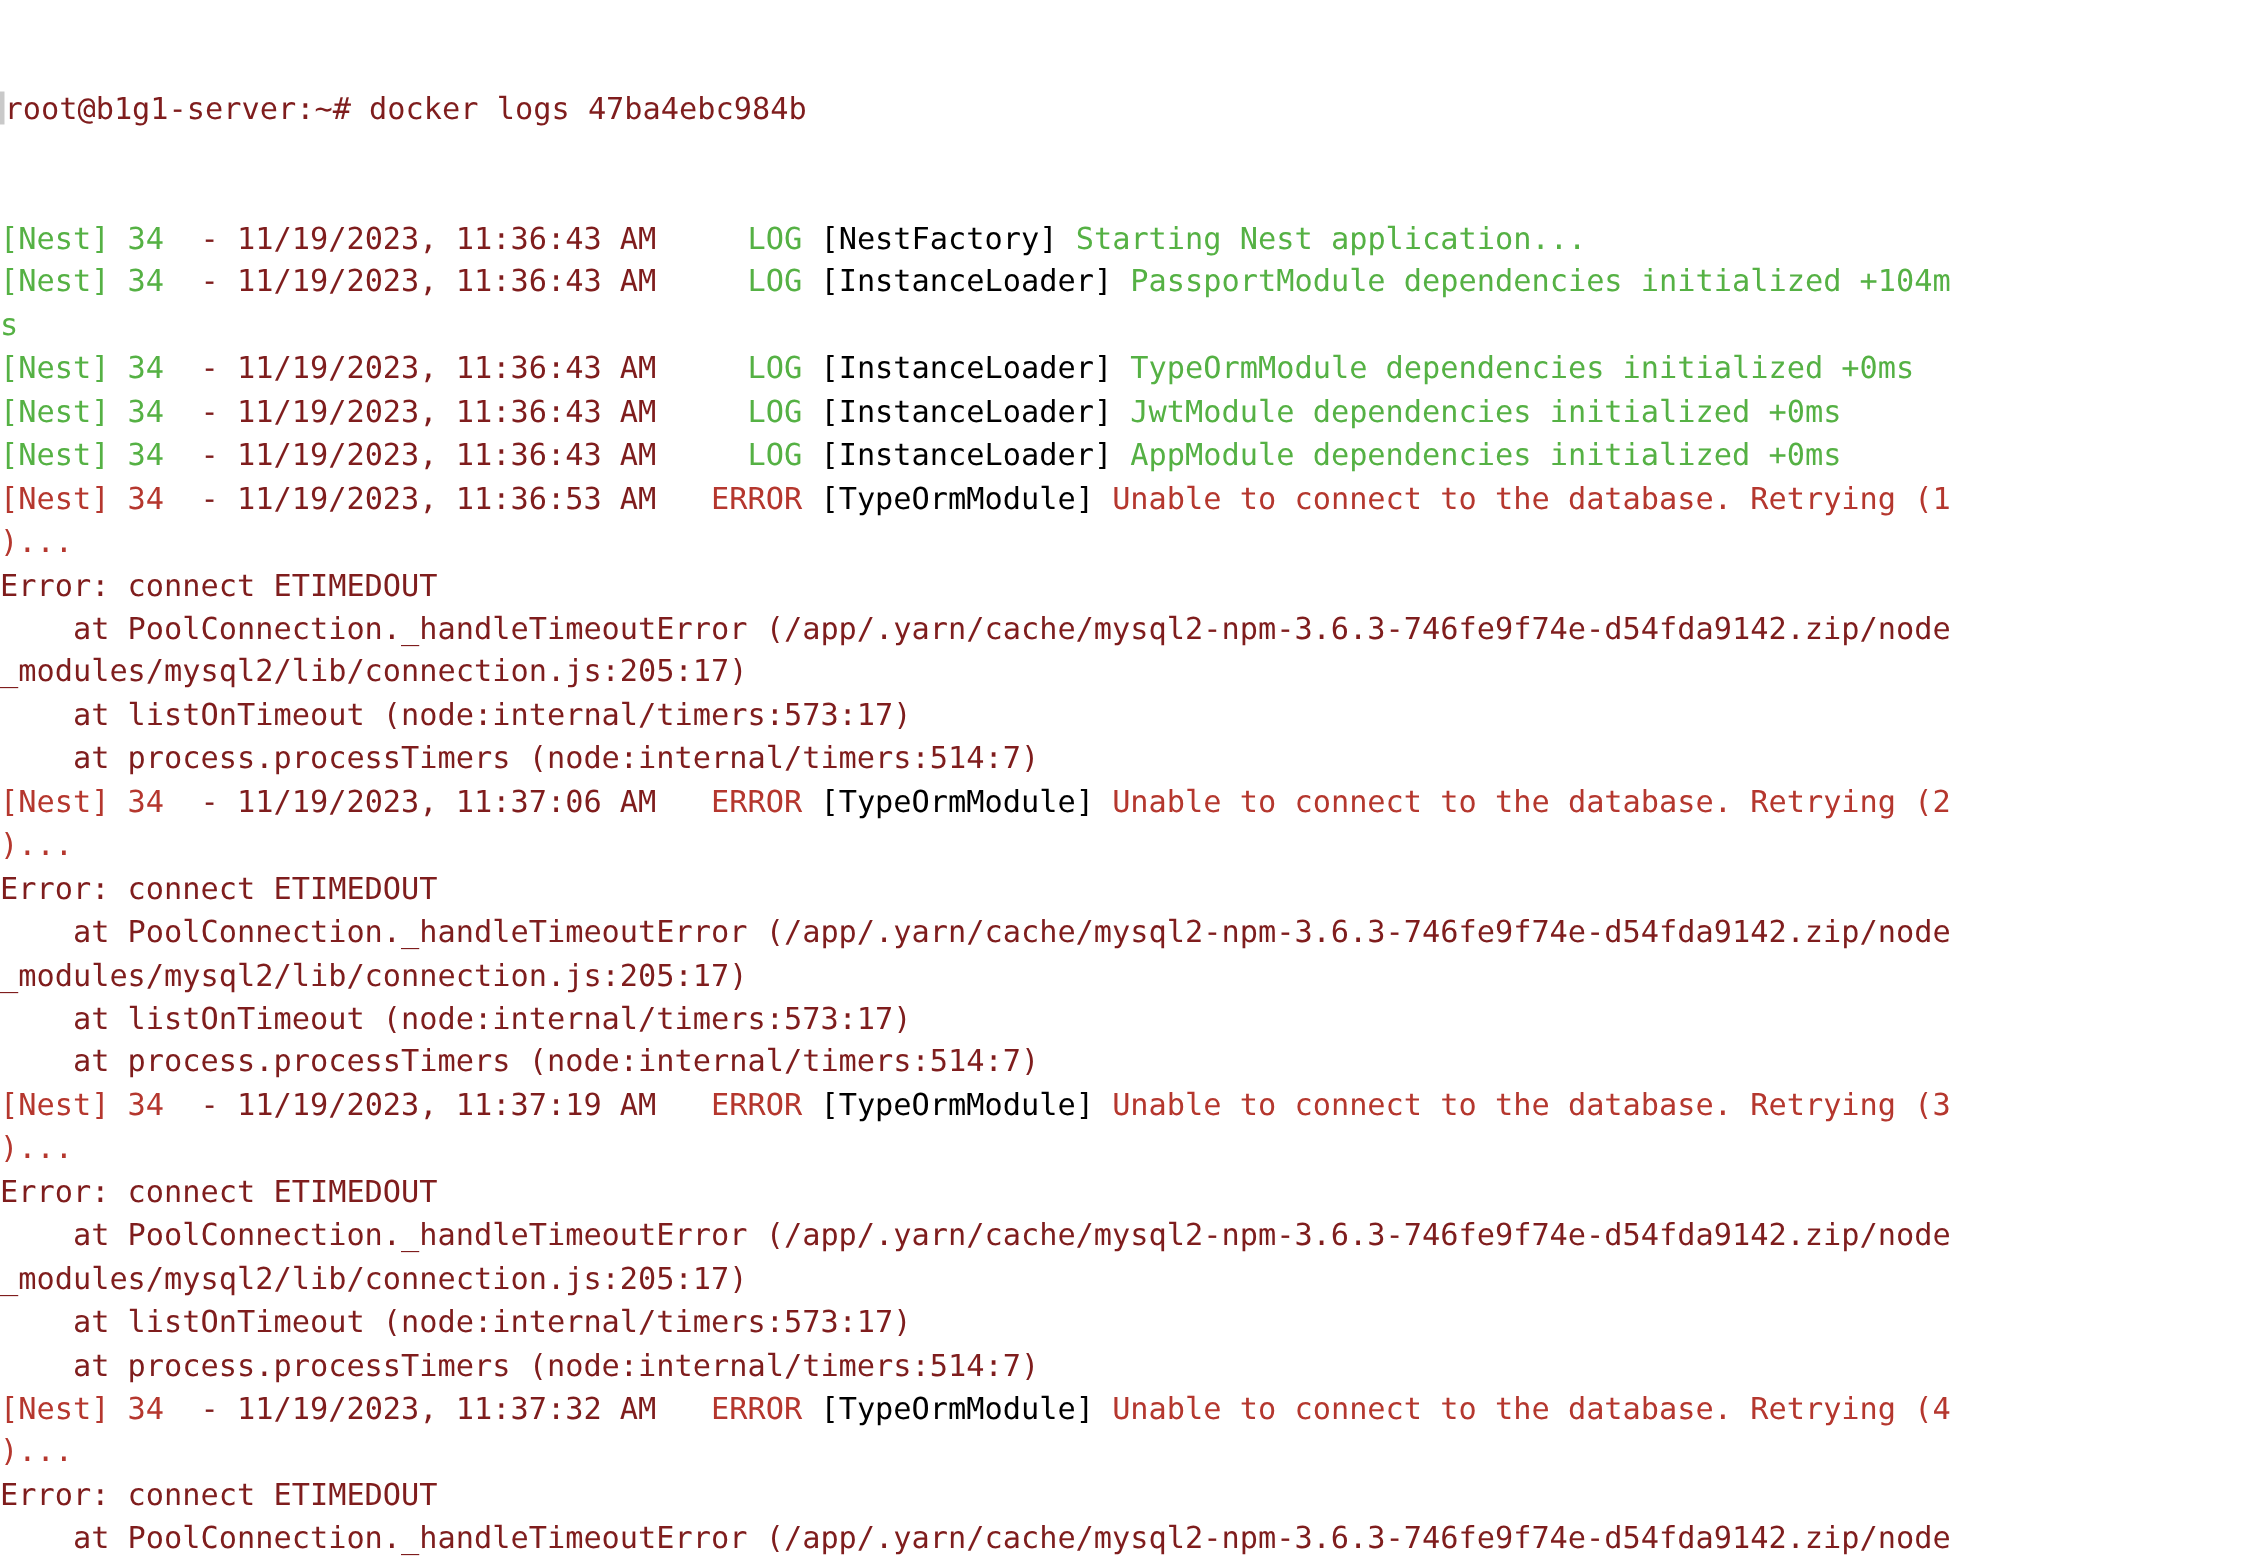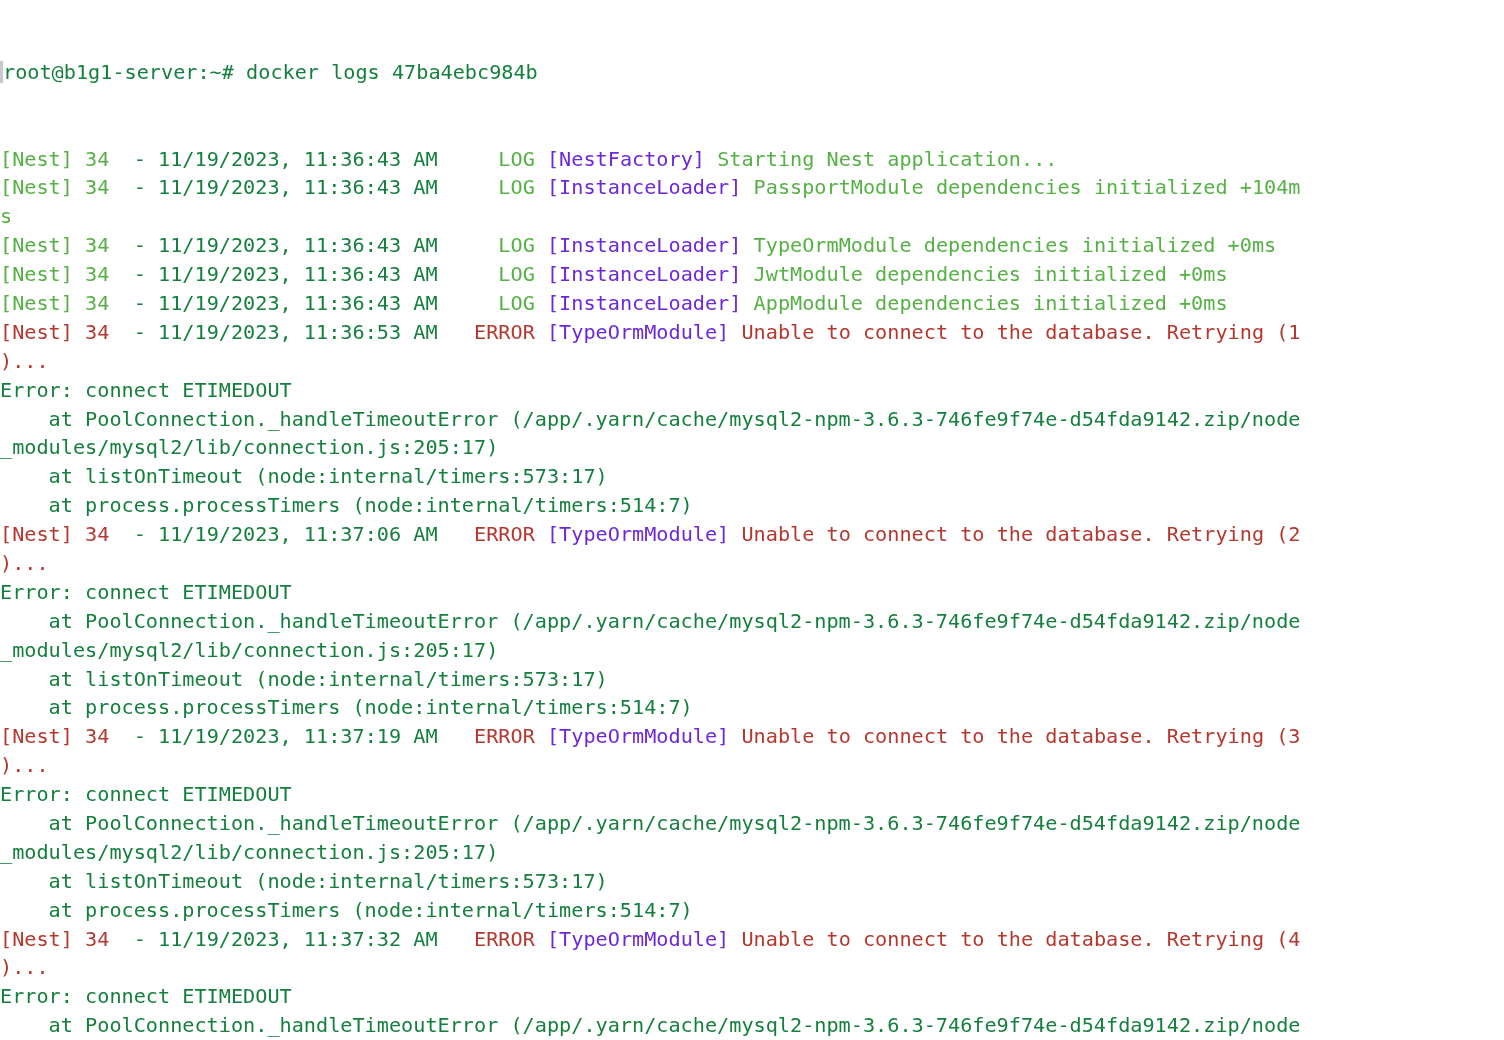--- a/index.html
+++ b/index.html
@@ -33,23 +33,23 @@
     display: block;
   }
   .cursor-cell {
     display: inline-block;
     width: 3px;
     height: 22px;
     background: #c9c9c9;
     vertical-align: -4px;
     margin-right: 0px;
   }
-  .c-default { color: #15803d; }
+  .c-default { color: #7f1d1d; }
   .c-green   { color: #55b144; }
-  .c-yellow  { color: #6d28d9; }
+  .c-yellow  { color: #000000; }
   .c-red     { color: #b5372e; }
 </style>
 </head>
 <body>
 
 <div id="terminal">
   <div class="line"><span class="cursor-cell"></span><span class="c-default">root@b1g1-server:~# docker logs 47ba4ebc984b</span></div>
   <div id="log-lines"><div class="line"><span class="c-green">[Nest] 34  </span><span class="c-default">- 11/19/2023, 11:36:43 AM     </span><span class="c-green">LOG</span><span class="c-default"> </span><span class="c-yellow">[NestFactory]</span><span class="c-default"> </span><span class="c-green">Starting Nest application...</span></div><div class="line"><span class="c-green">[Nest] 34  </span><span class="c-default">- 11/19/2023, 11:36:43 AM     </span><span class="c-green">LOG</span><span class="c-default"> </span><span class="c-yellow">[InstanceLoader]</span><span class="c-default"> </span><span class="c-green">PassportModule dependencies initialized +104m</span></div><div class="line"><span class="c-green">s</span></div><div class="line"><span class="c-green">[Nest] 34  </span><span class="c-default">- 11/19/2023, 11:36:43 AM     </span><span class="c-green">LOG</span><span class="c-default"> </span><span class="c-yellow">[InstanceLoader]</span><span class="c-default"> </span><span class="c-green">TypeOrmModule dependencies initialized +0ms</span></div><div class="line"><span class="c-green">[Nest] 34  </span><span class="c-default">- 11/19/2023, 11:36:43 AM     </span><span class="c-green">LOG</span><span class="c-default"> </span><span class="c-yellow">[InstanceLoader]</span><span class="c-default"> </span><span class="c-green">JwtModule dependencies initialized +0ms</span></div><div class="line"><span class="c-green">[Nest] 34  </span><span class="c-default">- 11/19/2023, 11:36:43 AM     </span><span class="c-green">LOG</span><span class="c-default"> </span><span class="c-yellow">[InstanceLoader]</span><span class="c-default"> </span><span class="c-green">AppModule dependencies initialized +0ms</span></div><div class="line"><span class="c-red">[Nest] 34  </span><span class="c-default">- 11/19/2023, 11:36:53 AM   </span><span class="c-red">ERROR</span><span class="c-default"> </span><span class="c-yellow">[TypeOrmModule]</span><span class="c-default"> </span><span class="c-red">Unable to connect to the database. Retrying (1</span></div><div class="line"><span class="c-red">)...</span></div><div class="line"><span class="c-default">Error: connect ETIMEDOUT</span></div><div class="line"><span class="c-default">    at PoolConnection._handleTimeoutError (/app/.yarn/cache/mysql2-npm-3.6.3-746fe9f74e-d54fda9142.zip/node</span></div><div class="line"><span class="c-default">_modules/mysql2/lib/connection.js:205:17)</span></div><div class="line"><span class="c-default">    at listOnTimeout (node:internal/timers:573:17)</span></div><div class="line"><span class="c-default">    at process.processTimers (node:internal/timers:514:7)</span></div><div class="line"><span class="c-red">[Nest] 34  </span><span class="c-default">- 11/19/2023, 11:37:06 AM   </span><span class="c-red">ERROR</span><span class="c-default"> </span><span class="c-yellow">[TypeOrmModule]</span><span class="c-default"> </span><span class="c-red">Unable to connect to the database. Retrying (2</span></div><div class="line"><span class="c-red">)...</span></div><div class="line"><span class="c-default">Error: connect ETIMEDOUT</span></div><div class="line"><span class="c-default">    at PoolConnection._handleTimeoutError (/app/.yarn/cache/mysql2-npm-3.6.3-746fe9f74e-d54fda9142.zip/node</span></div><div class="line"><span class="c-default">_modules/mysql2/lib/connection.js:205:17)</span></div><div class="line"><span class="c-default">    at listOnTimeout (node:internal/timers:573:17)</span></div><div class="line"><span class="c-default">    at process.processTimers (node:internal/timers:514:7)</span></div><div class="line"><span class="c-red">[Nest] 34  </span><span class="c-default">- 11/19/2023, 11:37:19 AM   </span><span class="c-red">ERROR</span><span class="c-default"> </span><span class="c-yellow">[TypeOrmModule]</span><span class="c-default"> </span><span class="c-red">Unable to connect to the database. Retrying (3</span></div><div class="line"><span class="c-red">)...</span></div><div class="line"><span class="c-default">Error: connect ETIMEDOUT</span></div><div class="line"><span class="c-default">    at PoolConnection._handleTimeoutError (/app/.yarn/cache/mysql2-npm-3.6.3-746fe9f74e-d54fda9142.zip/node</span></div><div class="line"><span class="c-default">_modules/mysql2/lib/connection.js:205:17)</span></div><div class="line"><span class="c-default">    at listOnTimeout (node:internal/timers:573:17)</span></div><div class="line"><span class="c-default">    at process.processTimers (node:internal/timers:514:7)</span></div><div class="line"><span class="c-red">[Nest] 34  </span><span class="c-default">- 11/19/2023, 11:37:32 AM   </span><span class="c-red">ERROR</span><span class="c-default"> </span><span class="c-yellow">[TypeOrmModule]</span><span class="c-default"> </span><span class="c-red">Unable to connect to the database. Retrying (4</span></div><div class="line"><span class="c-red">)...</span></div><div class="line"><span class="c-default">Error: connect ETIMEDOUT</span></div><div class="line"><span class="c-default">    at PoolConnection._handleTimeoutError (/app/.yarn/cache/mysql2-npm-3.6.3-746fe9f74e-d54fda9142.zip/node</span></div></div>
 </div>
 

